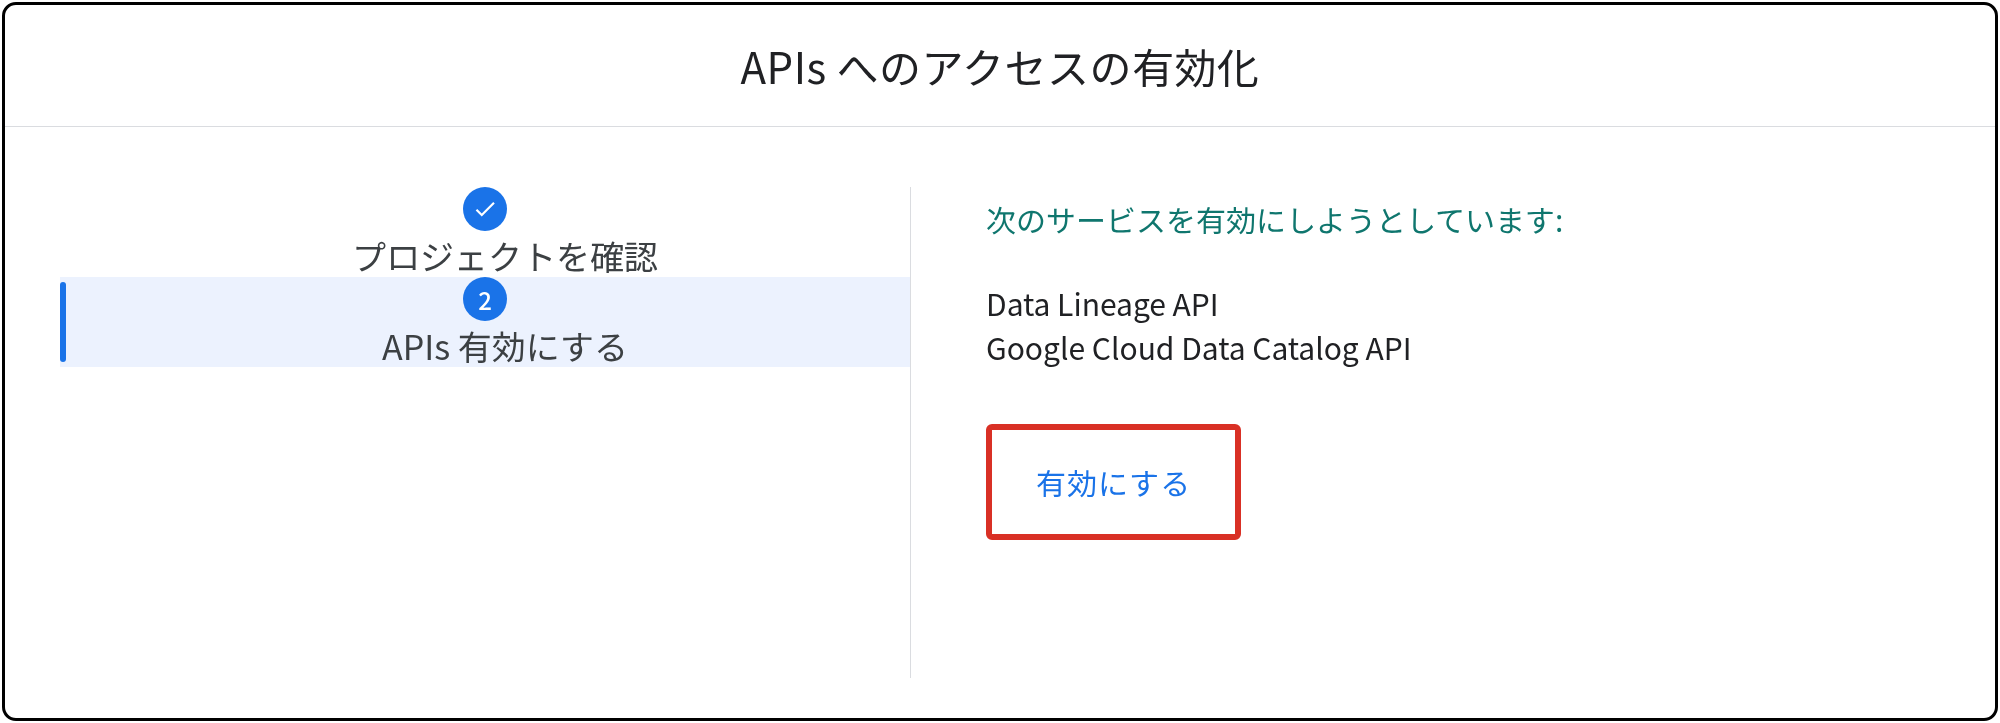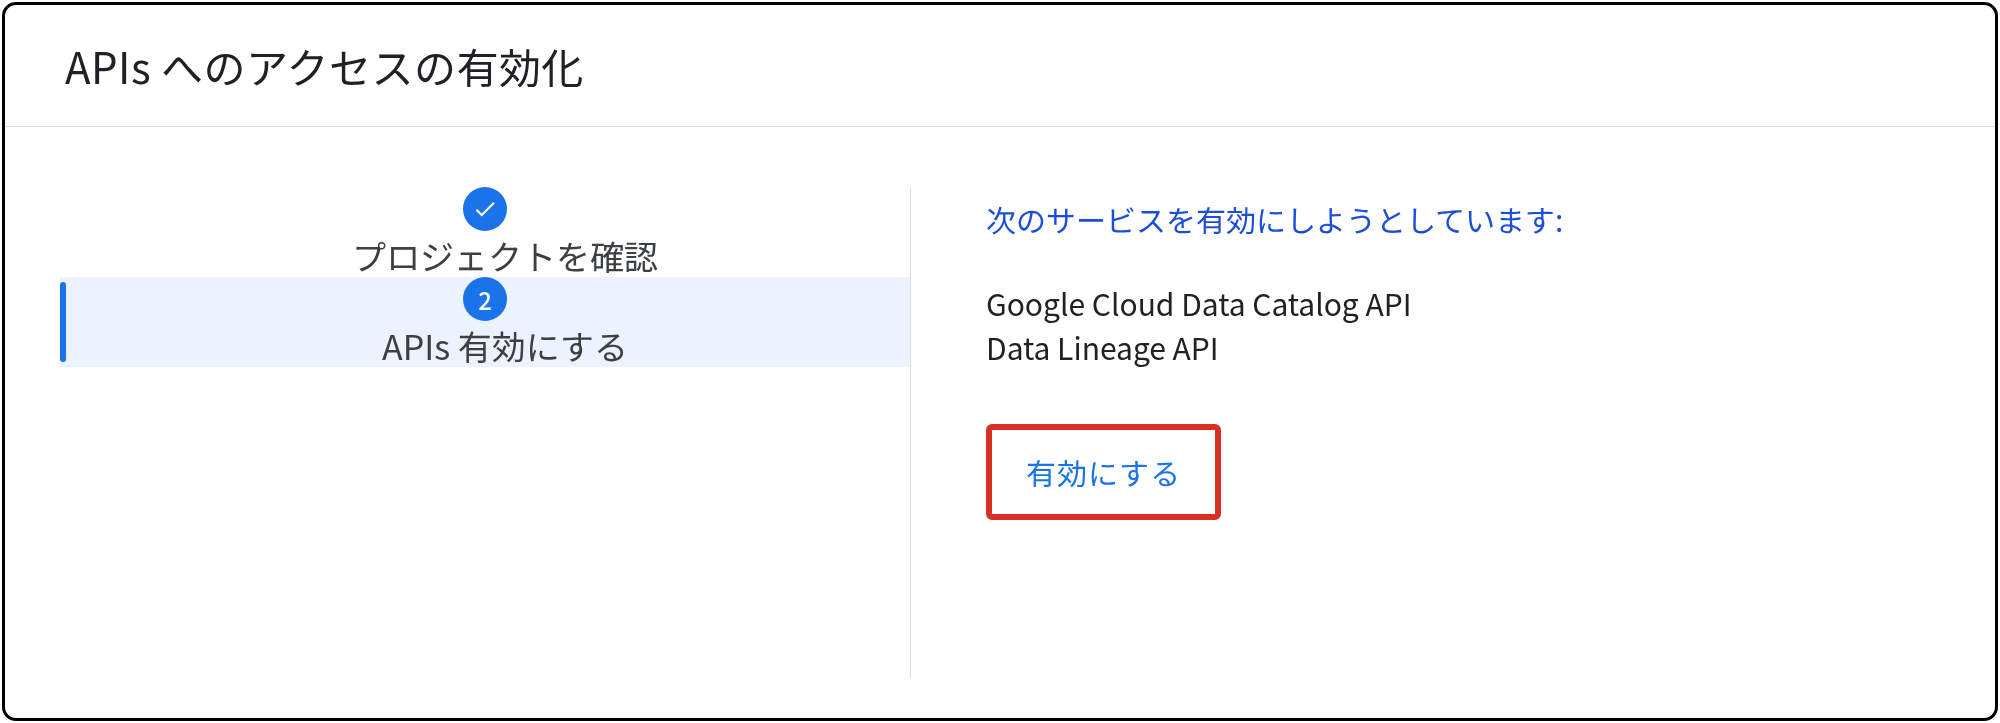--- a/index.html
+++ b/index.html
@@ -20,20 +20,21 @@
       width: 1996px;
       height: 719px;
       margin: 2px;
       display: flex;
       flex-direction: column;
       background: #fff;
     }
     .header {
       padding: 30px 60px 30px 60px;
       border-bottom: 1px solid #dadce0;
+      text-align: center;
     }
     .header h1 {
       font-size: 42px;
       font-weight: 400;
       color: #202124;
       letter-spacing: 0.5px;
     }
     .content {
       display: flex;
       flex: 1;
@@ -96,35 +97,35 @@
       color: #fff;
       font-size: 24px;
       font-weight: 500;
     }
     .step-label {
       font-size: 34px;
       color: #3c4043;
     }
     .right-text {
       font-size: 30px;
-      color: #1d4ed8;
+      color: #0f766e;
       line-height: 1.5;
       margin-bottom: 40px;
     }
     .api-list {
       font-size: 30px;
       color: #202124;
       line-height: 1.45;
       margin-bottom: 55px;
     }
     .enable-button-wrapper {
       display: inline-block;
       border: 6px solid #d93025;
       border-radius: 6px;
-      padding: 6px;
+      padding: 16px;
     }
     .enable-button {
       background: transparent;
       border: none;
       color: #1a73e8;
       font-size: 30px;
       font-family: inherit;
       padding: 14px 28px;
       cursor: pointer;
       letter-spacing: 1px;
@@ -151,21 +152,21 @@
         <span class="step-icon">
           <span class="step-number">2</span>
         </span>
         <span class="step-label">APIs 有効にする</span>
       </div>
     </div>
     <div class="divider"></div>
     <div class="right-panel">
       <div class="right-text">次のサービスを有効にしようとしています:</div>
       <div class="api-list">
+        <div>Data Lineage API</div>
         <div>Google Cloud Data Catalog API</div>
-        <div>Data Lineage API</div>
       </div>
       <div class="enable-button-wrapper">
         <button class="enable-button">有効にする</button>
       </div>
     </div>
   </div>
 </div>
 
 </body></html>

